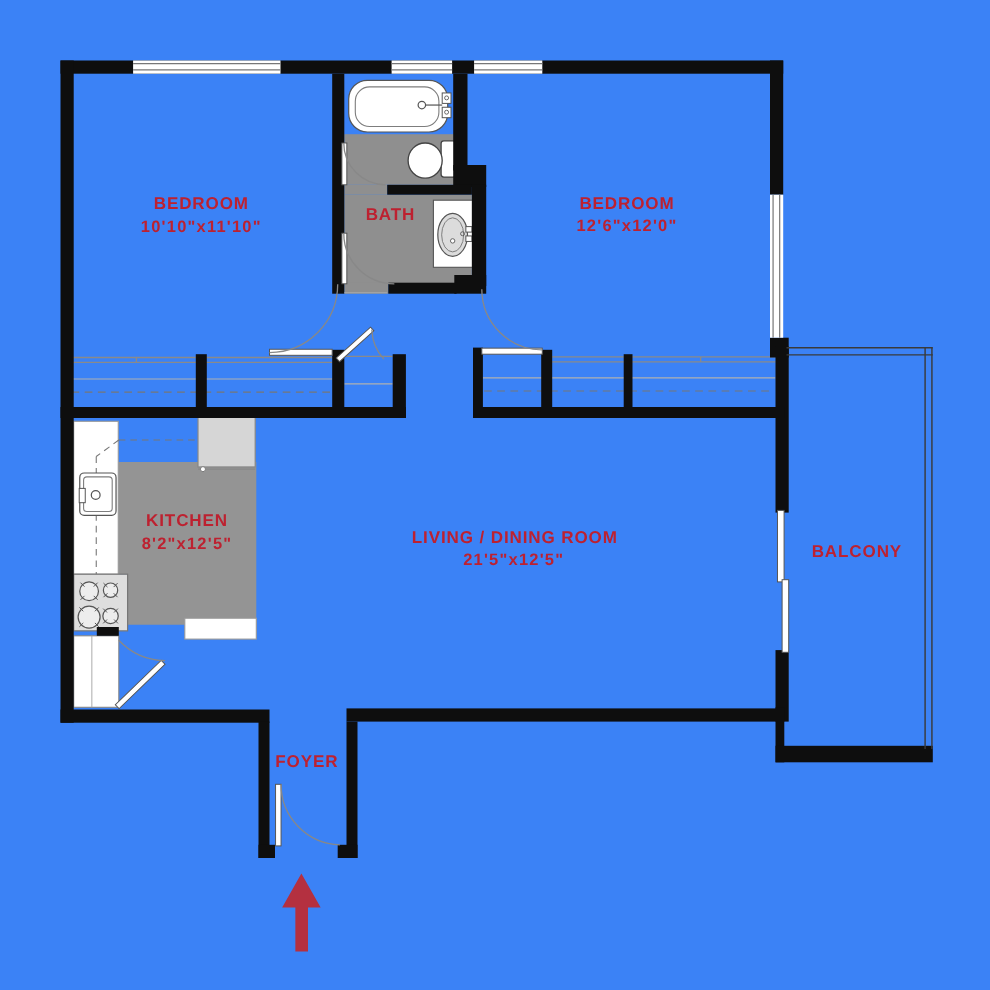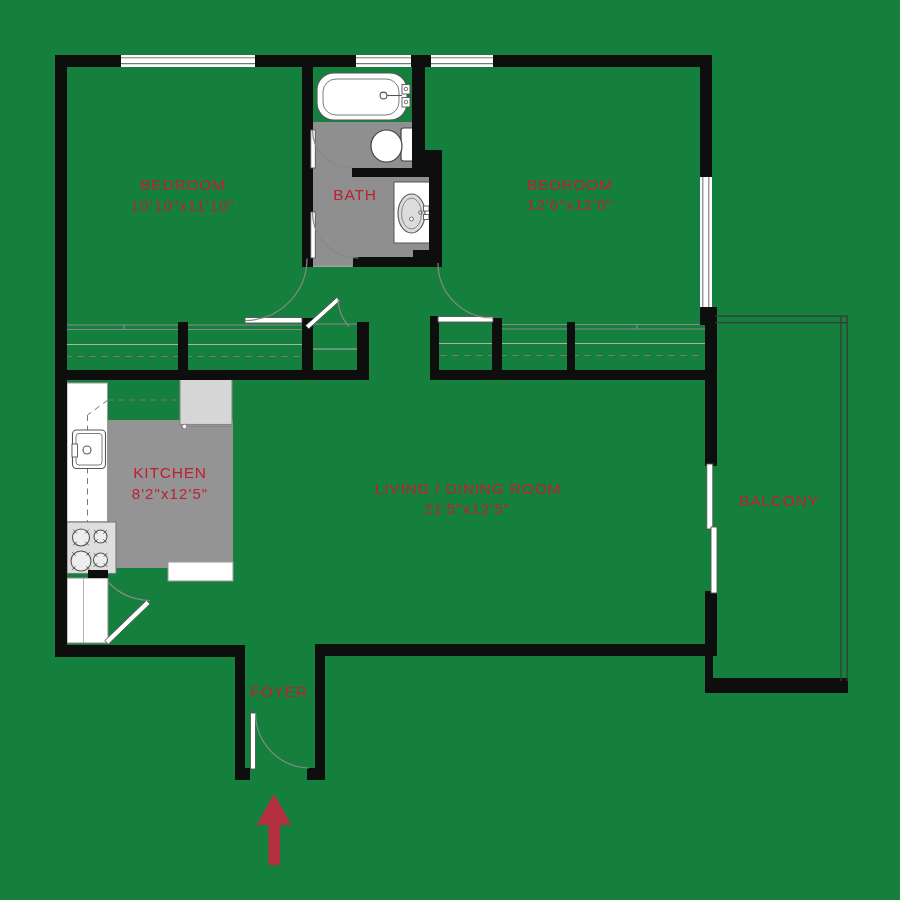--- a/index.html
+++ b/index.html
@@ -1,17 +1,17 @@
 <!DOCTYPE html>
 <html><head>
 <meta charset="utf-8">
 <style>
   html,body{margin:0;padding:0;background:#fff;}
-  #stage{position:relative;width:900px;height:900px;background:#15803d;overflow:hidden;
-         font-family:"Liberation Sans", sans-serif;}
+  #stage{position:relative;width:900px;height:900px;background:#3b82f6;overflow:hidden;
+         font-family:"Liberation Sans", sans-serif;font-weight:bold;}
   svg{display:block;}
   .lbl{fill:#bd2130;font-size:15.5px;letter-spacing:0.8px;text-anchor:middle;
        font-family:"Liberation Sans", sans-serif;}
   .dim{fill:#bd2130;font-size:15px;letter-spacing:1.1px;text-anchor:middle;
        font-family:"Liberation Sans", sans-serif;}
   .wall{fill:#0e0e0e;}
   .floor-gray{fill:#8f8f8f;}
   .kfloor{fill:#949494;}
   .fix{fill:#ffffff;stroke:#555;stroke-width:1.1;}
   .fix2{fill:none;stroke:#7d7d7d;stroke-width:1;}

